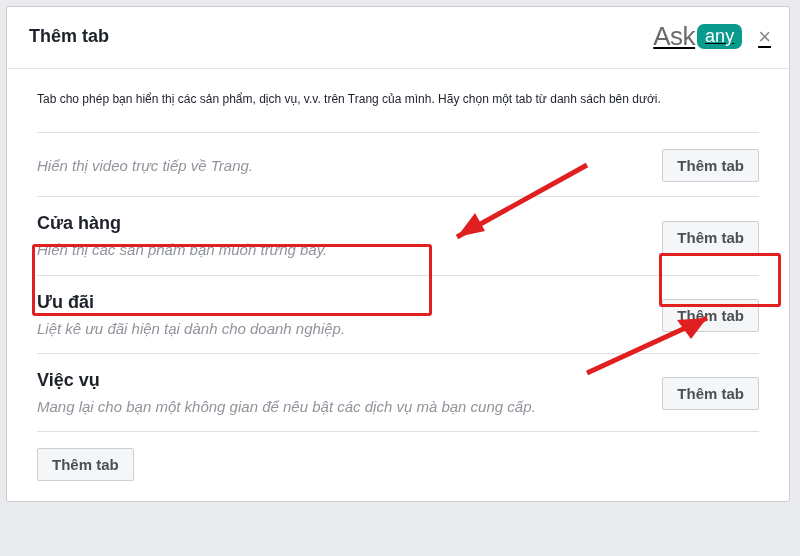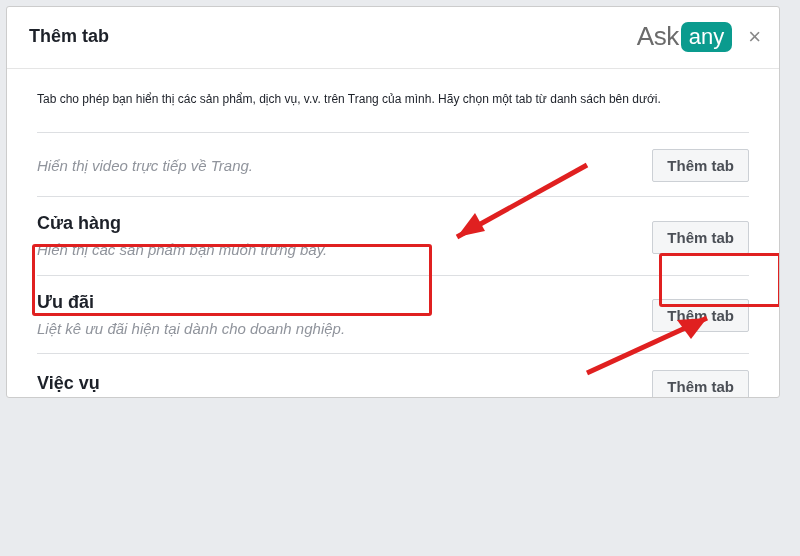--- a/index.html
+++ b/index.html
@@ -6,58 +6,59 @@
   body {
     font-family: Helvetica, Arial, sans-serif;
     background: #e9ebee;
     width: 800px;
     height: 556px;
     overflow: hidden;
     position: relative;
   }
   .modal {
     background: #fff;
-    margin: 6px 20px 0 6px;
+    margin: 6px 10px 0 6px;
     border: 1px solid #ccc;
     border-radius: 3px;
-    height: 392px;
+    height: 496px;
     overflow: hidden;
     position: relative;
   }
   .modal-header {
     display: flex;
     align-items: center;
     justify-content: space-between;
     padding: 14px 18px 16px 22px;
     border-bottom: 1px solid #e5e5e5;
   }
   .modal-title {
     font-size: 18px;
     font-weight: bold;
     color: #1d2129;
   }
   .header-right {
     display: flex;
     align-items: center;
     gap: 16px;
+    text-decoration: underline;
   }
   .logo {
     display: flex;
     align-items: center;
     font-size: 26px;
     font-weight: 400;
     gap: 2px;
   }
   .logo-ask { color: #6b6b6b; letter-spacing: -0.5px; }
   .logo-any {
     background: #0a9b8e;
     color: #fff;
     padding: 2px 8px;
     border-radius: 7px;
-    font-size: 22px;
+    font-size: 18px;
   }
   .close-btn {
     font-size: 22px;
     color: #888;
     cursor: pointer;
     line-height: 1;
   }
   .modal-body { padding: 22px 30px 0 30px; }
   .description {
     font-size: 12px;
@@ -145,20 +146,21 @@
       <div class="tab-info">
         <div class="tab-title">Ưu đãi</div>
         <div class="tab-desc">Liệt kê ưu đãi hiện tại dành cho doanh nghiệp.</div>
       </div>
       <button class="add-btn">Thêm tab</button>
     </div>
 
     <div class="tab-row">
       <div class="tab-info">
         <div class="tab-title">Việc vụ</div>
+        <div class="tab-desc">Mang lại cho bạn một không gian để nêu bật các dịch vụ mà bạn cung cấp.</div>
       </div>
       <button class="add-btn">Thêm tab</button>
     </div>
 
     <div class="tab-row">
       <button class="add-btn">Thêm tab</button>
     </div>
   </div>
 
   <div class="hl-info" style="left:25px; top:237px; width:400px; height:72px;"></div>

